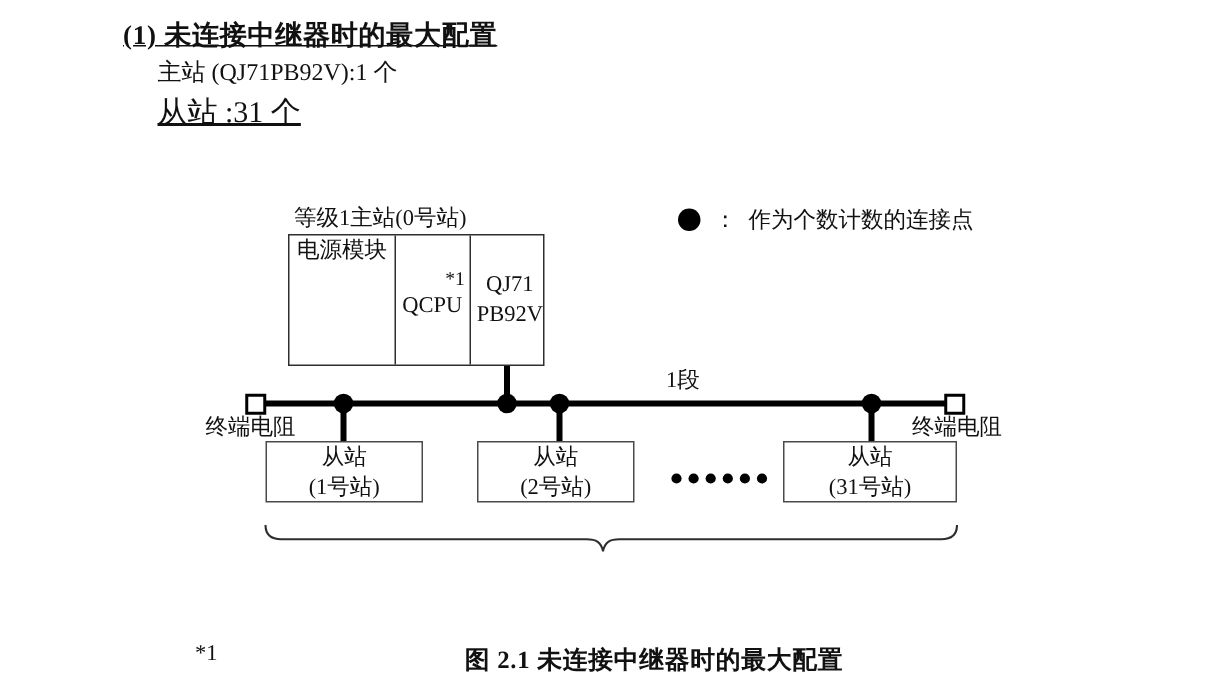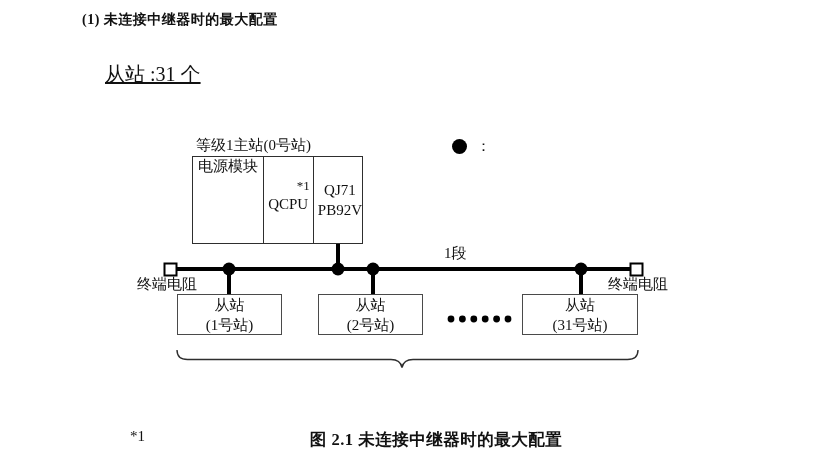--- a/index.html
+++ b/index.html
@@ -5,21 +5,21 @@
   html,body{margin:0;padding:0;background:#ffffff;}
   .page{
     position:relative;
     width:821px;height:457px;
     background:#ffffff;
     font-family:"Liberation Serif","DejaVu Serif",serif;
     color:#111111;
     overflow:hidden;
   }
   .abs{position:absolute;white-space:nowrap;}
-  .heading{left:82px;top:11px;font-size:14px;font-weight:bold;letter-spacing:.5px;}
+  .heading{left:82px;top:11px;font-size:18px;font-weight:bold;letter-spacing:.5px;text-decoration:underline;}
   .spec1{left:105px;top:38px;font-size:16px;}
   .spec2{left:105px;top:61px;font-size:20px;text-decoration:underline;}
 
   .master-label{left:196px;top:136px;font-size:15px;}
 
   .master-box{
     left:192px;top:156px;width:171px;height:88px;
     border:1.5px solid #2e2e2e;box-sizing:border-box;
     display:flex;background:#ffffff;
   }
@@ -84,20 +84,21 @@
       <circle cx="473.8" cy="319" r="3.4"></circle>
       <circle cx="485.2" cy="319" r="3.4"></circle>
       <circle cx="496.6" cy="319" r="3.4"></circle>
       <circle cx="508" cy="319" r="3.4"></circle>
     </g>
 
     <path d="M 177 350 C 177 356.5 180.5 359.5 187.5 359.5 L 391 359.5 C 397.5 359.5 400.8 361.5 402 367.5 C 403.2 361.5 406.5 359.5 413 359.5 L 627.5 359.5 C 634.5 359.5 638 356.5 638 350" fill="none" stroke="#2e2e2e" stroke-width="1.4"></path>
   </svg>
 
   <div class="abs heading">(1) 未连接中继器时的最大配置</div>
+  <div class="abs spec1">主站 (QJ71PB92V):1 个</div>
   <div class="abs spec2">从站 :31 个</div>
 
   <div class="abs master-label">等级1主站(0号站)</div>
 
   <div class="abs master-box">
     <div class="cell cell1">
       <span>电源模块</span>
     </div>
     <div class="cell cell2">
       <span class="note">*1</span>
@@ -105,20 +106,21 @@
     </div>
     <div class="cell cell3">
       <span>QJ71</span>
       <span>PB92V</span>
     </div>
   </div>
 
   <div class="abs legend">
     <span class="legend-dot"></span>
     <span class="legend-colon">：</span>
+    <span>作为个数计数的连接点</span>
   </div>
 
   <div class="abs seg-label">1段</div>
   <div class="abs term-label-left">终端电阻</div>
   <div class="abs term-label-right">终端电阻</div>
 
   <div class="abs slave-box slave1">
     <span>从站</span>
     <span>(1号站)</span>
   </div>

